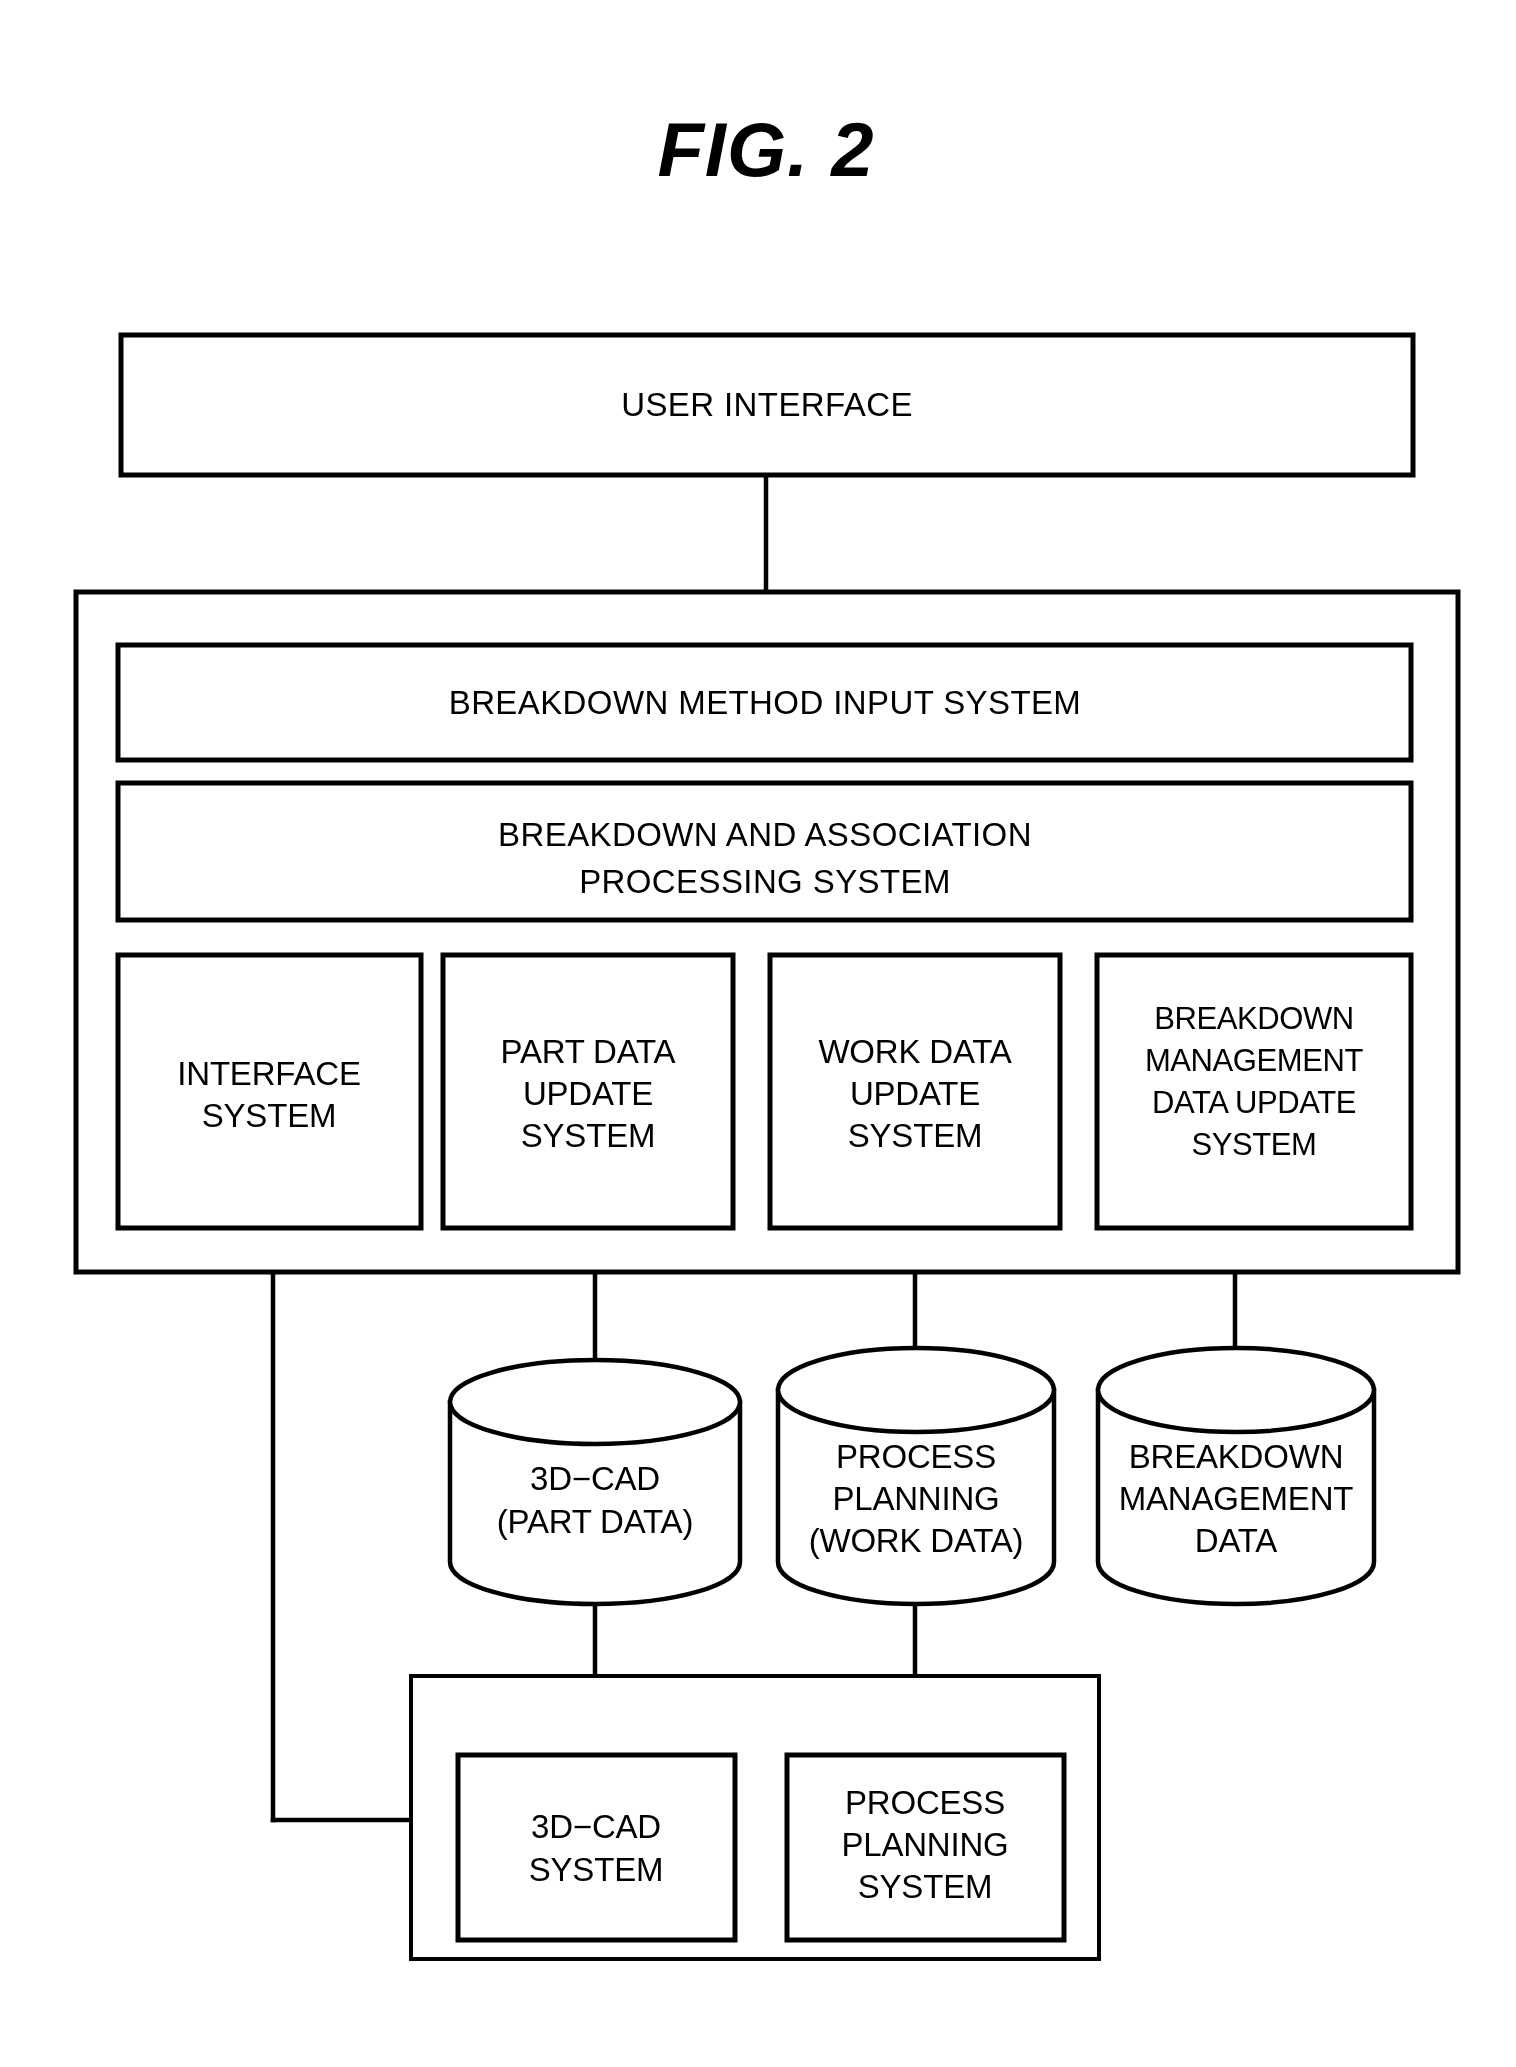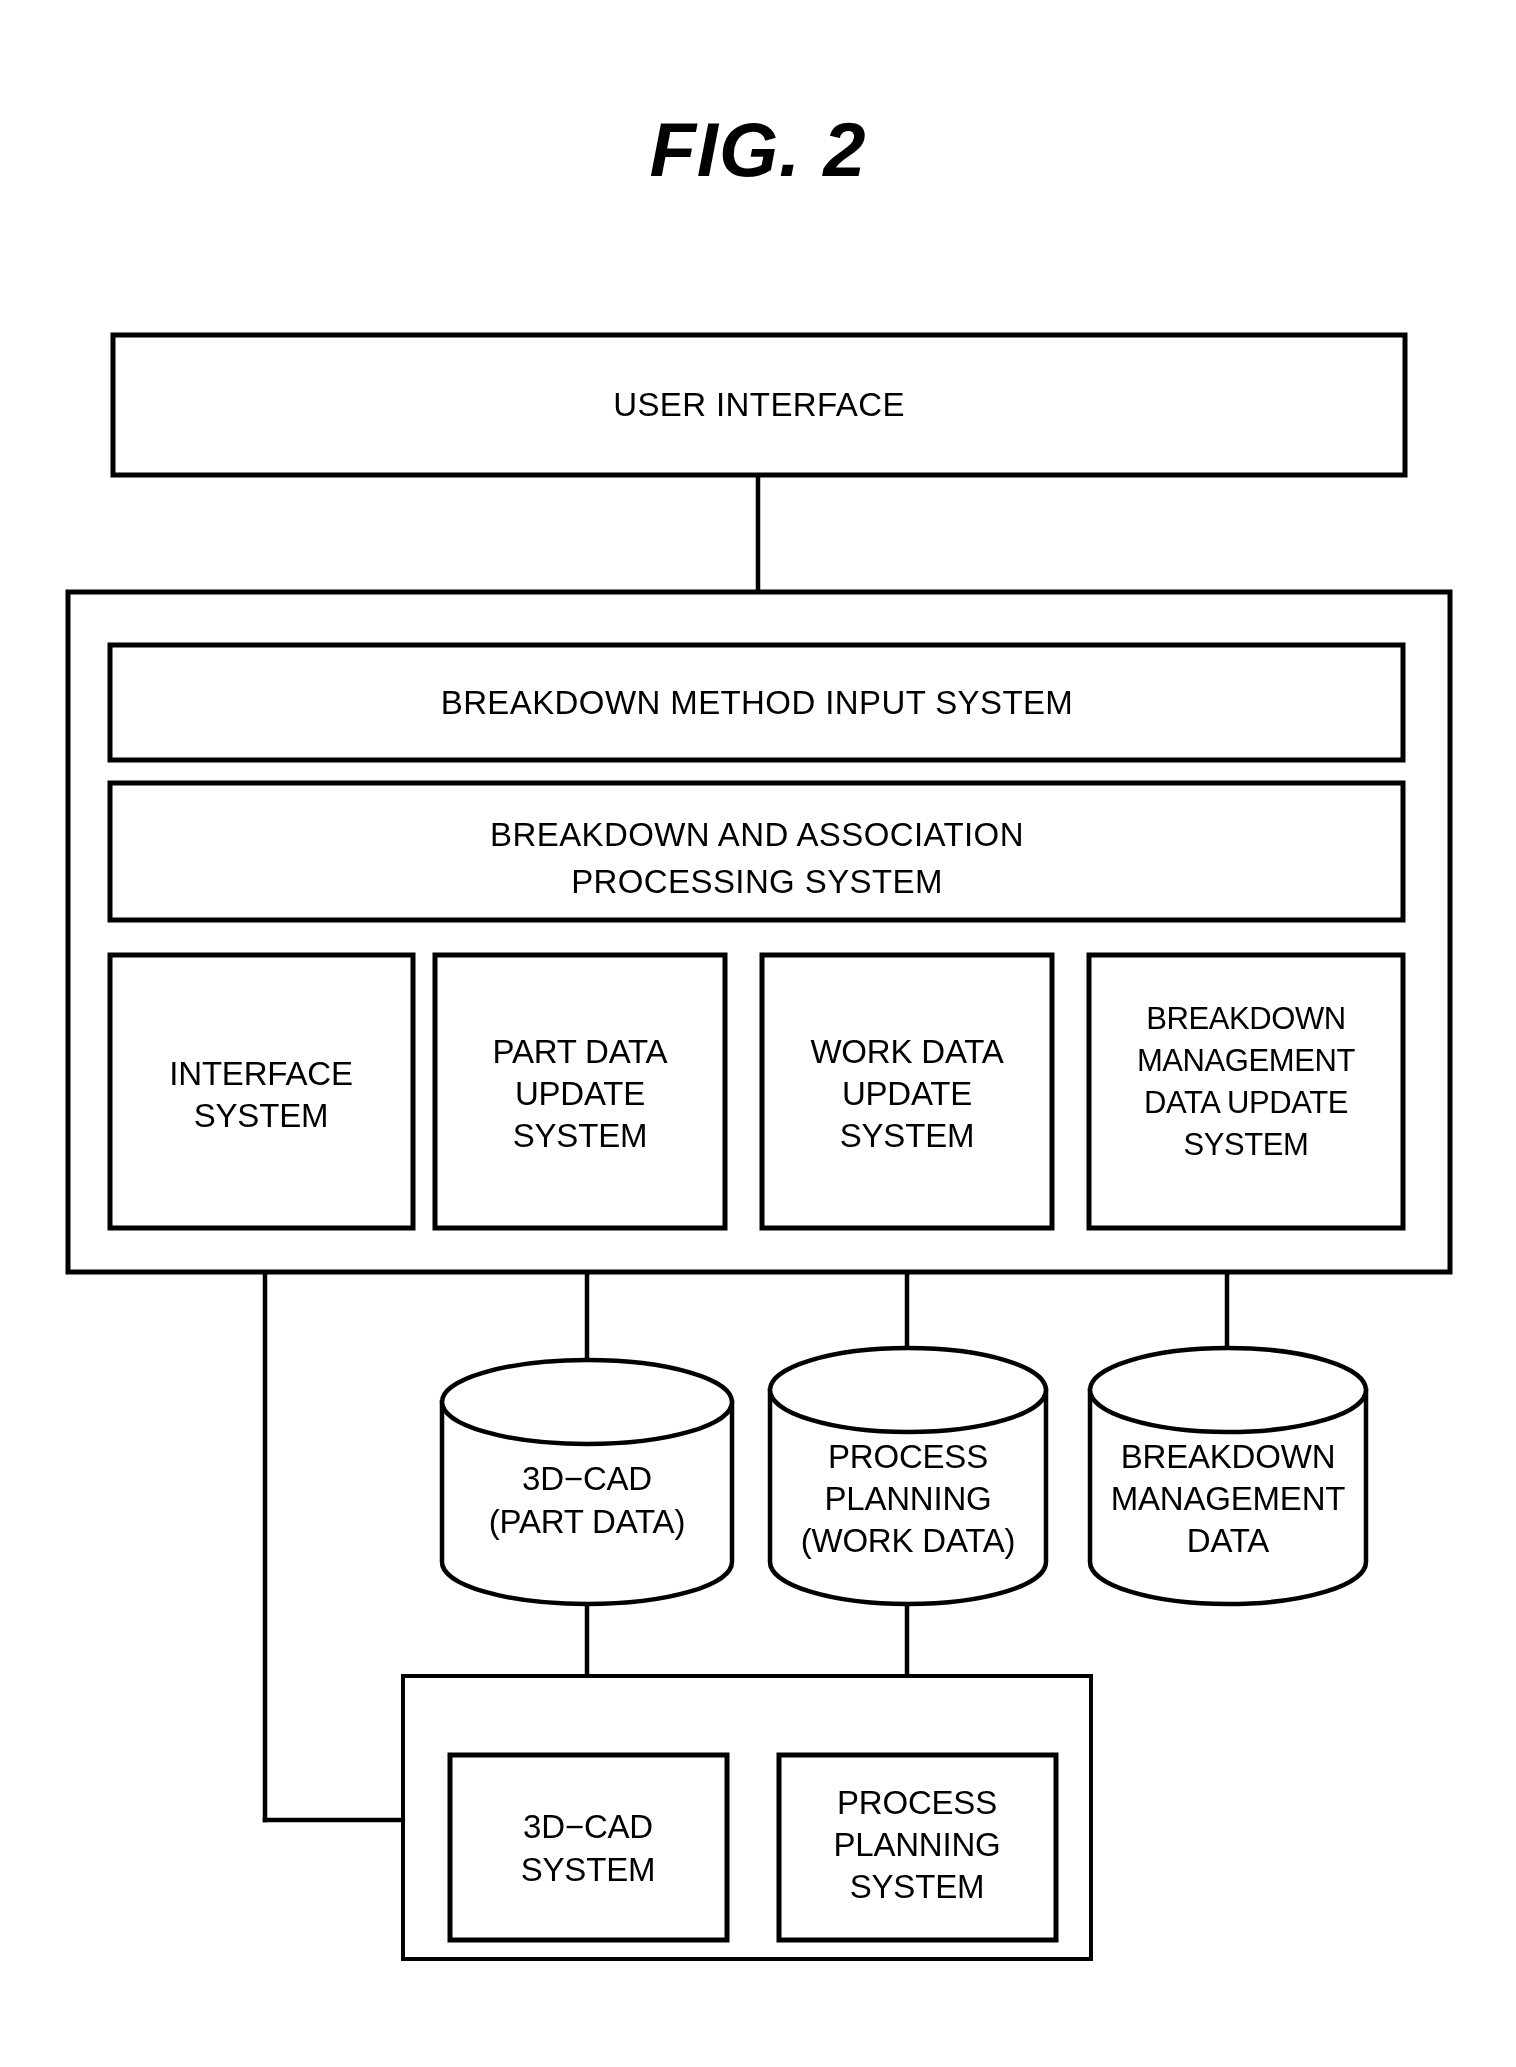--- a/index.html
+++ b/index.html
@@ -13,20 +13,21 @@
     height: 2067px;
     position: relative;
     font-family: "Liberation Sans", sans-serif;
     overflow: hidden;
   }
   #figure-root {
     position: absolute;
     left: 0; top: 0;
     width: 1440px;
     height: 2067px;
+    padding-left: 8px;
   }
   svg.diagram {
     display: block;
     width: 1516px;
     height: 2067px;
   }
   .fig-title {
     font-family: "Liberation Sans", sans-serif;
     font-style: italic;
     font-weight: bold;

